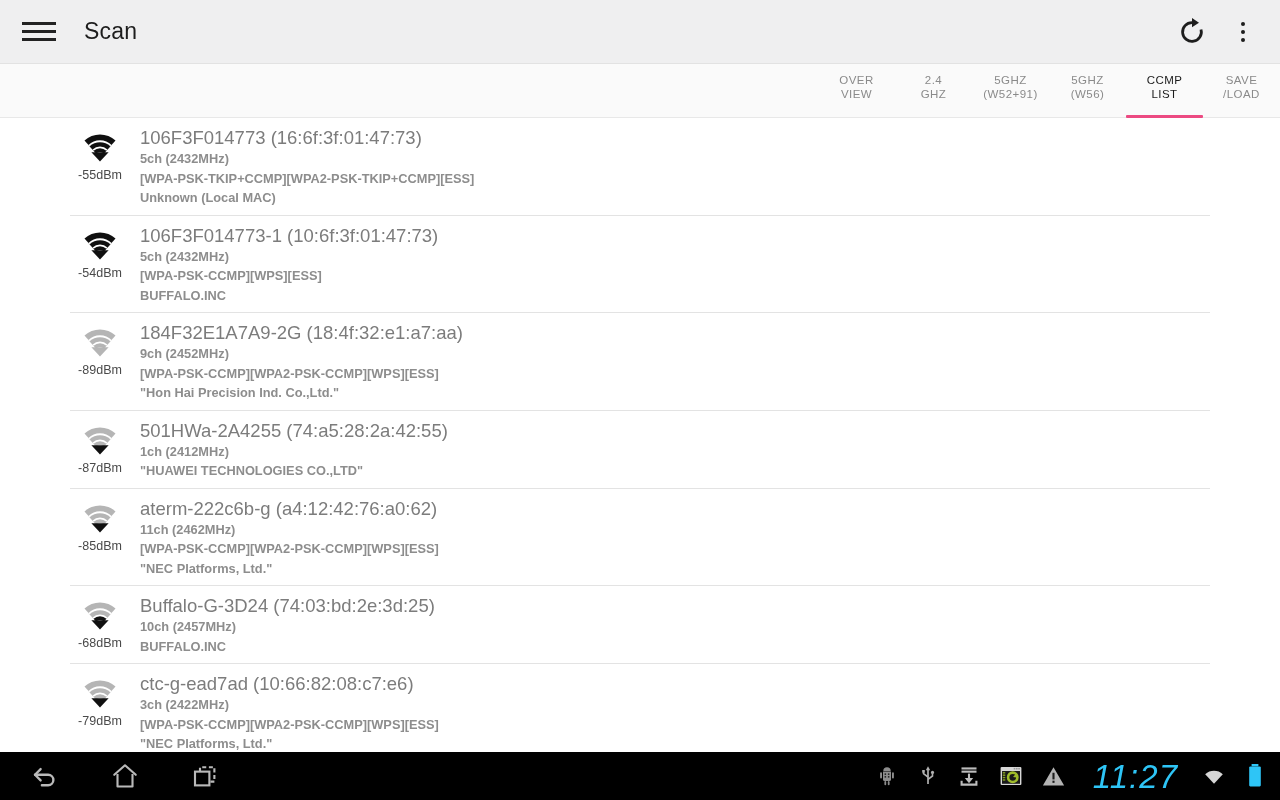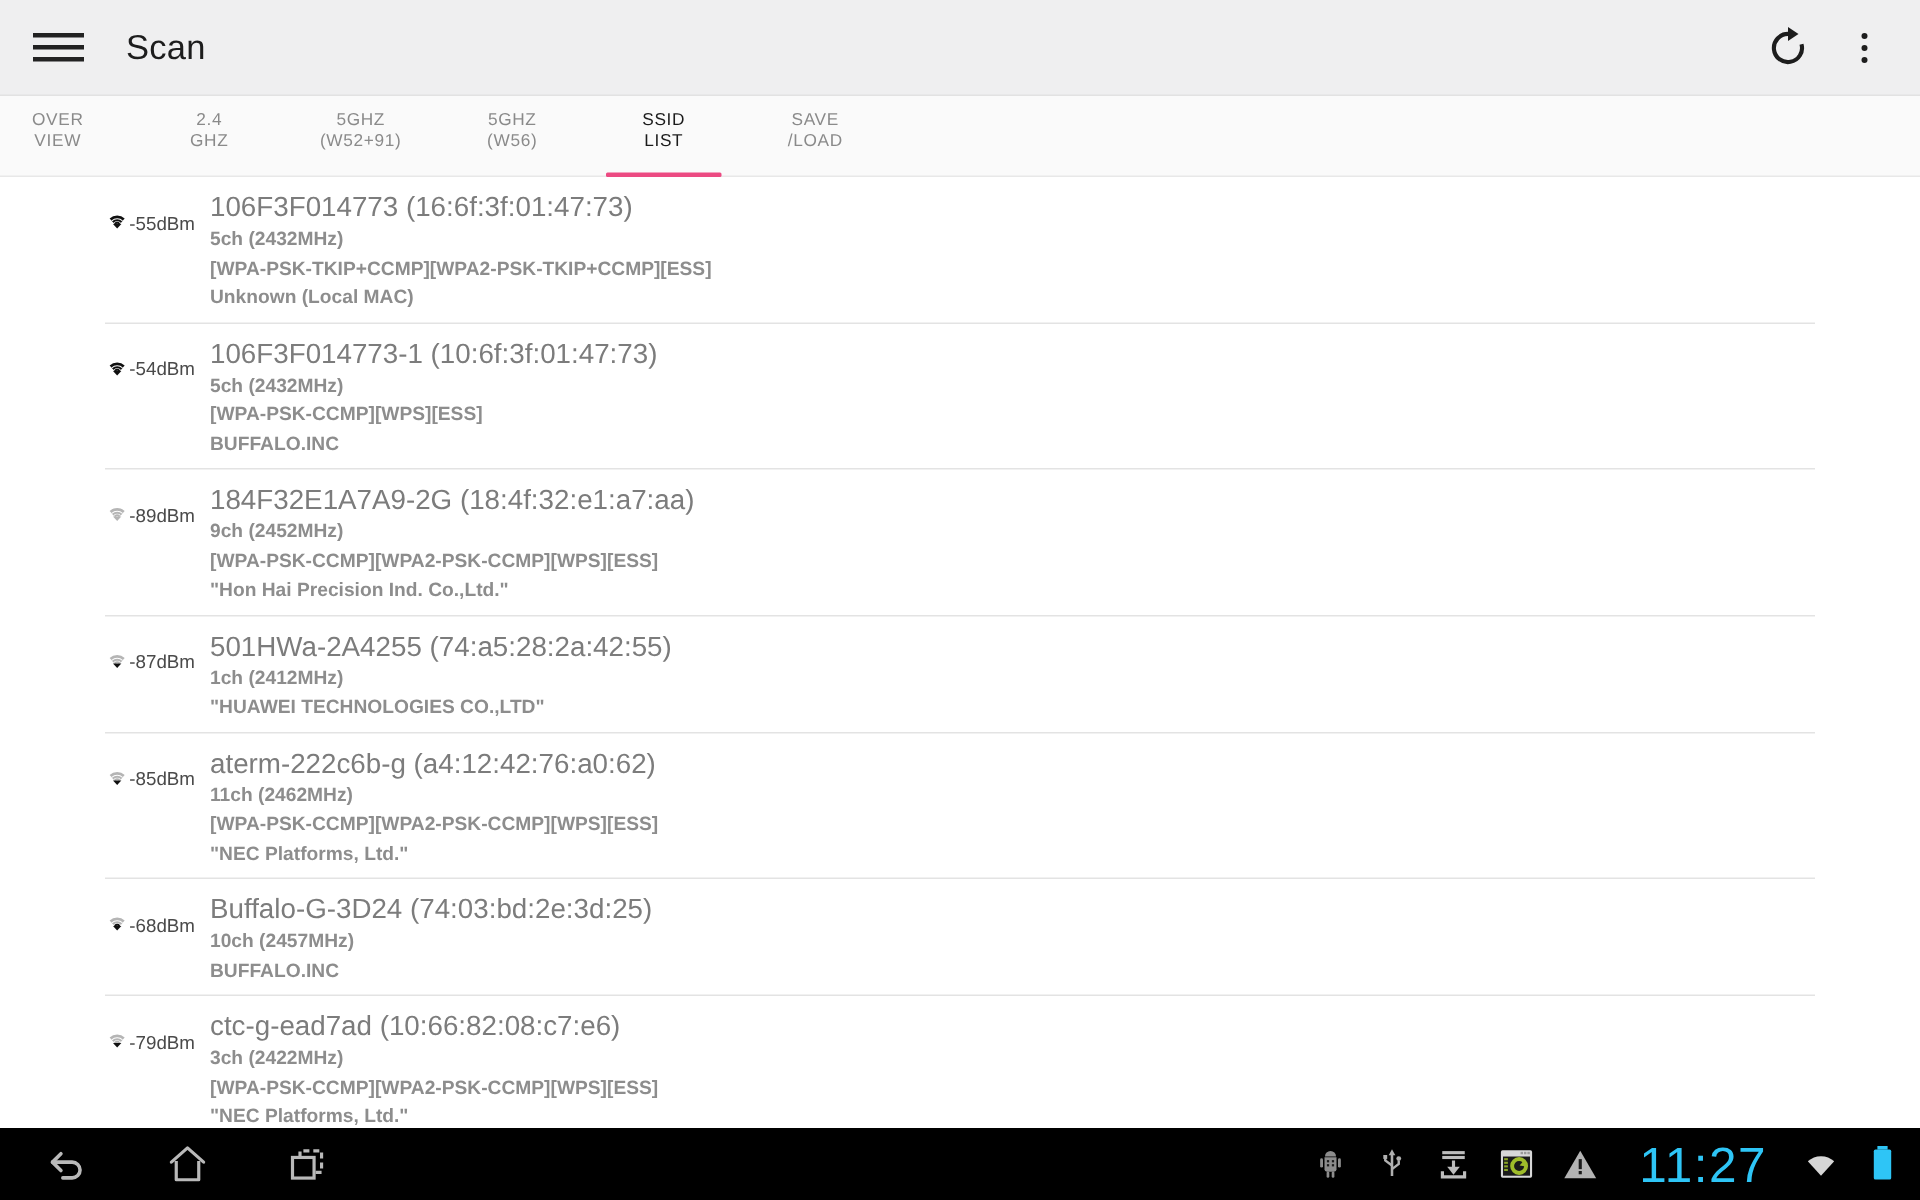--- a/index.html
+++ b/index.html
@@ -38,25 +38,24 @@
   .action-right { margin-left: auto; display: flex; align-items: center; gap: 14px; padding-right: 8px; }
   .icon-btn { width: 44px; height: 44px; display: flex; align-items: center; justify-content: center; cursor: pointer; }
   .overflow-dots { display: flex; flex-direction: column; gap: 4px; align-items: center; justify-content:center; width: 30px; height: 44px; cursor:pointer;}
   .overflow-dots i { width: 4px; height: 4px; background: #1d1d1d; border-radius: 50%; display: block; }
 
   
   .tab-bar {
     height: 54px;
     background: #fafafa;
     display: flex;
-    justify-content: flex-start;
+    justify-content: flex-end;
     align-items: flex-start;
     border-bottom: 1px solid #e8e8e8;
     padding-top: 10px;
-    gap: 24px;
   }
   .tab {
     width: 77px;
     padding: 0 2px;
     text-align: center;
     font-size: 11.5px;
     line-height: 13.5px;
     color: #8a8a8a;
     letter-spacing: 0.45px;
     cursor: pointer;
@@ -85,20 +84,21 @@
     display: flex;
     padding: 8px 0 7px 0;
     margin: 0 70px 0 70px;
     border-bottom: 1px solid #e3e3e3;
     align-items: flex-start;
   }
   .sig-col {
     width: 60px;
     flex: 0 0 60px;
     display: flex;
+    flex-direction: column;
     align-items: center;
     padding-top: 3px;
   }
   .wifi-svg { display:block; width: 50px; height: 38px; }
   .dbm {
     font-size: 12.5px;
     color: #4a4a4a;
     margin-top: 1px;
     white-space: nowrap;
   }
@@ -130,20 +130,21 @@
   .nav-btn { width: 42px; height: 42px; display: flex; align-items: center; justify-content: center; cursor: pointer; }
   .sys-right { margin-left: auto; display: flex; align-items: center; gap: 17px; padding-right: 16px; }
   .stat-icon { display: flex; align-items: center; justify-content: center; }
   .clock {
     color: #2ec5f6;
     font-size: 33px;
     letter-spacing: 1px;
     line-height: 33px;
     font-family: "Liberation Sans", sans-serif;
     padding: 0 4px 0 10px;
+    font-style: italic;
   }
 </style>
 </head>
 <body>
 
 <div class="screen">
 
   <div class="action-bar">
     <div class="menu-btn">
       <span></span>
@@ -182,21 +183,21 @@
       <span class="l1">5GHZ</span>
       <span class="l2">(W52+91)</span>
       <span class="underline"></span>
     </div>
     <div class="tab">
       <span class="l1">5GHZ</span>
       <span class="l2">(W56)</span>
       <span class="underline"></span>
     </div>
     <div class="tab active">
-      <span class="l1">SSID</span>
+      <span class="l1">CCMP</span>
       <span class="l2">LIST</span>
       <span class="underline"></span>
     </div>
     <div class="tab">
       <span class="l1">SAVE</span>
       <span class="l2">/LOAD</span>
       <span class="underline"></span>
     </div>
   </div>
 

